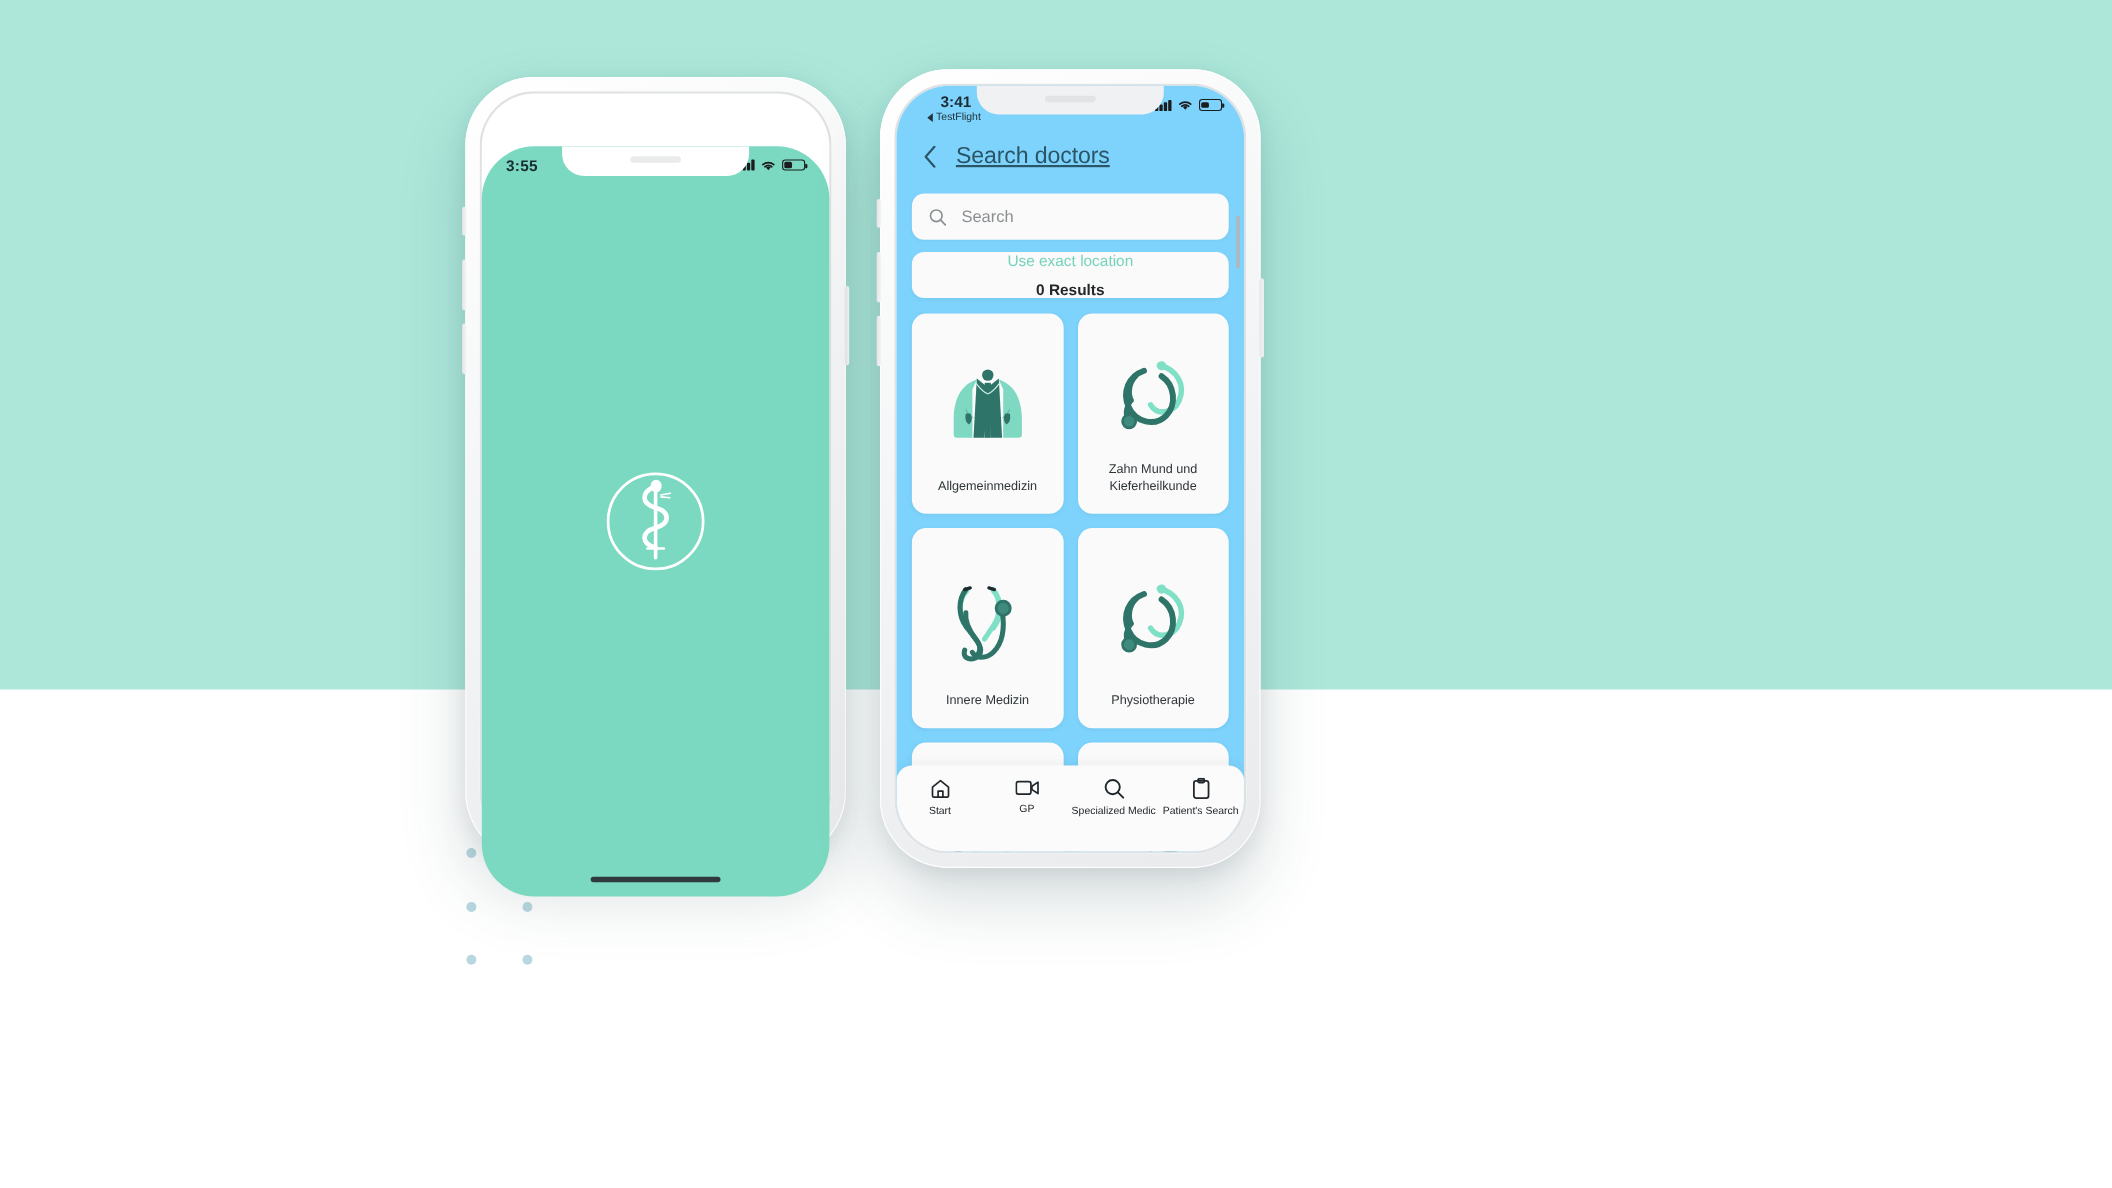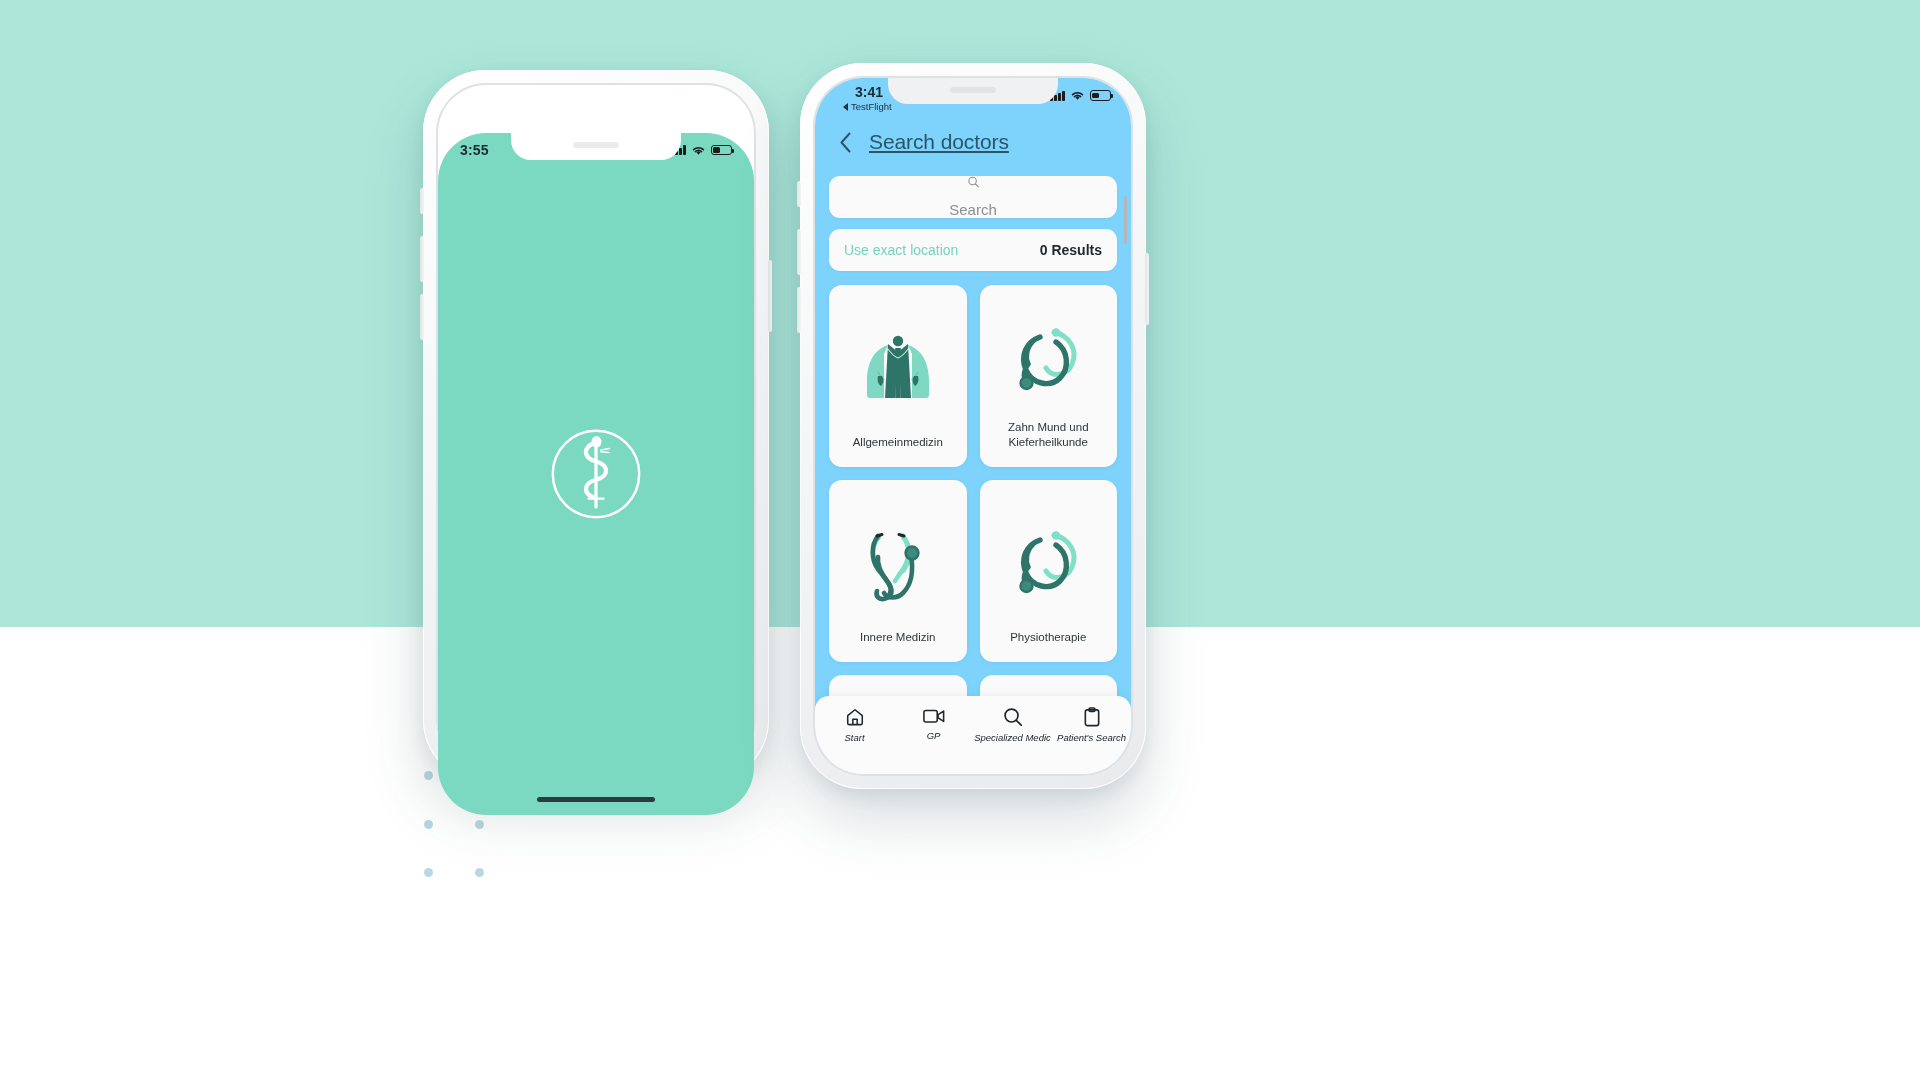--- a/index.html
+++ b/index.html
@@ -201,34 +201,34 @@
   }
 
   .search-field {
     margin-top: 10px;
     height: 42px;
     background: #fafafa;
     border-radius: 11px;
     display: flex; align-items: center; gap: 13px;
     padding: 0 15px;
     box-shadow: 0 1px 3px rgba(0,0,0,.045);
-    flex-direction: column;
   }
   .search-field .ph {
     font-size: 15px; color: #8b8f92;
   }
 
   .loc-row {
     margin-top: 11px;
     height: 42px;
     background: #fafafa;
     border-radius: 11px;
     display: flex; align-items: center; justify-content: space-between;
     padding: 0 15px;
     box-shadow: 0 1px 3px rgba(0,0,0,.045);
+    flex-direction: column;
   }
   .loc-label { font-size: 14px; color: #74d4bb; }
   .loc-count { font-size: 14px; color: #23282b; font-weight: bold; }
 
   .grid {
     margin-top: 14px;
     display: grid;
     grid-template-columns: 1fr 1fr;
     gap: 13px;
   }
@@ -268,21 +268,21 @@
     display: flex; align-items: flex-start;
     padding-top: 11px;
     z-index: 7;
     box-shadow: 0 -2px 10px rgba(0,0,0,.05);
   }
   .tab {
     flex: 1;
     display: flex; flex-direction: column;
     align-items: center; gap: 5px;
   }
-  .tab .tab-label { font-size: 9.5px; color: #20272b; font-style: italic; }
+  .tab .tab-label { font-size: 9.5px; color: #20272b; }
   .tab svg { display: block; }
 
   #phone2 .home-indicator { background: #111; bottom: 9px; width: 124px; }
 </style>
 </head>
 <body>
 
 <div id="stage">
 
   <div class="bg-mint"></div>

